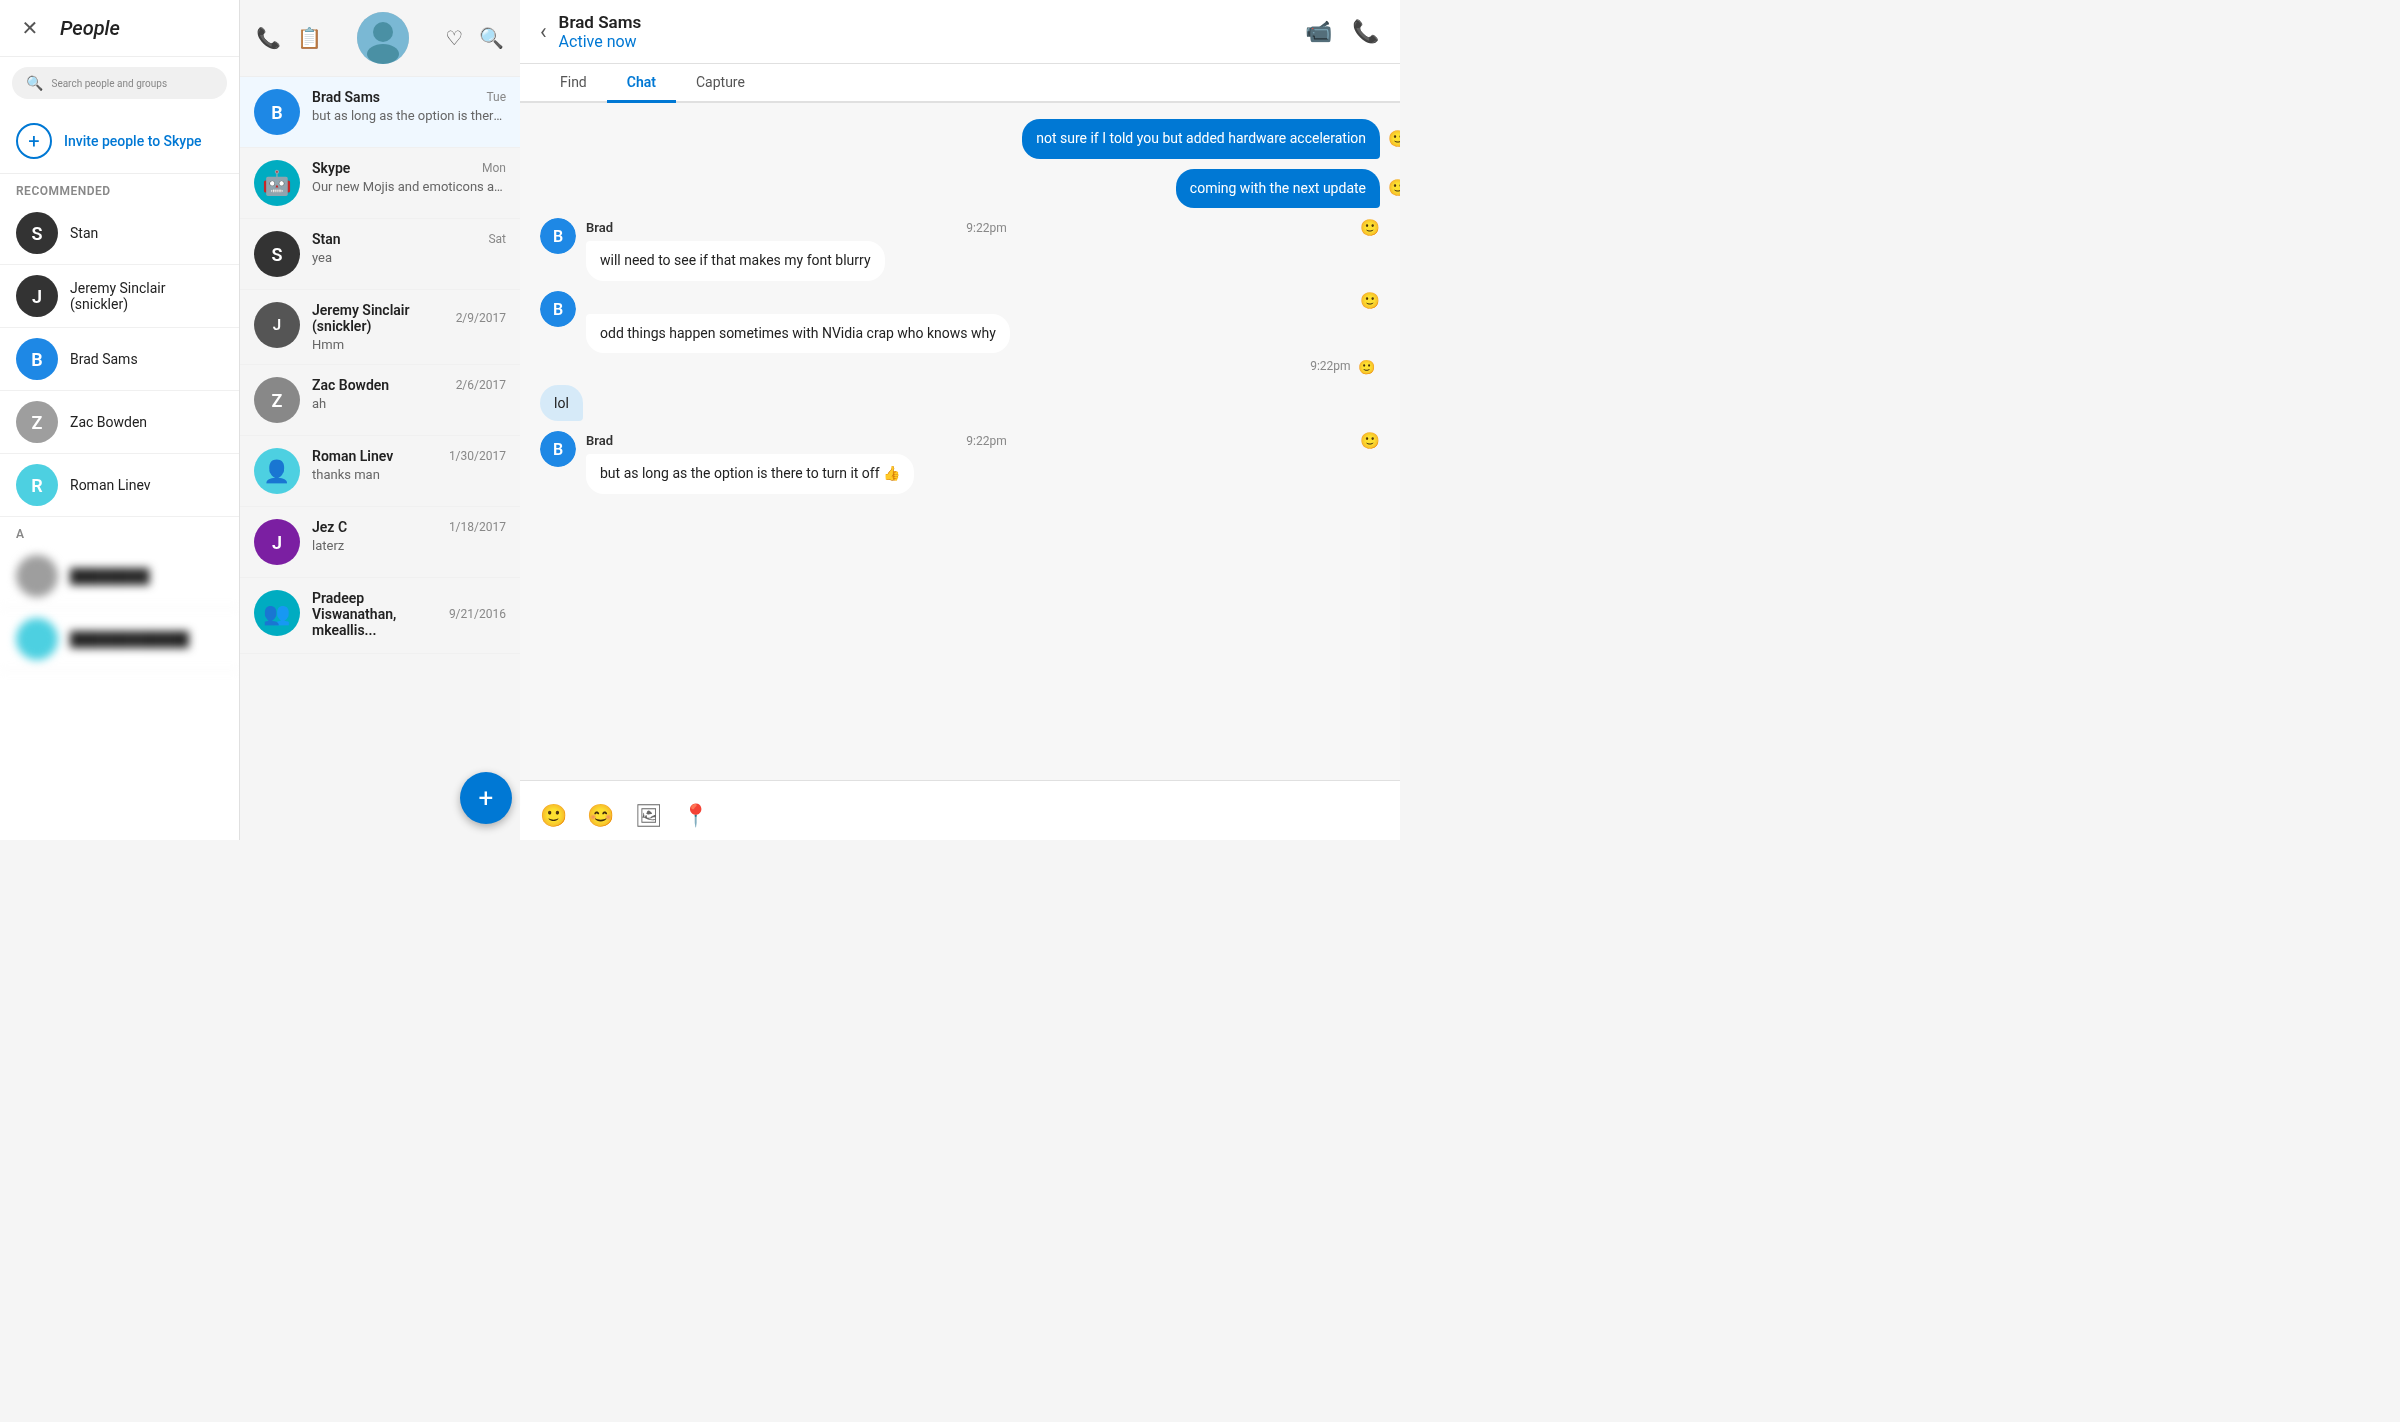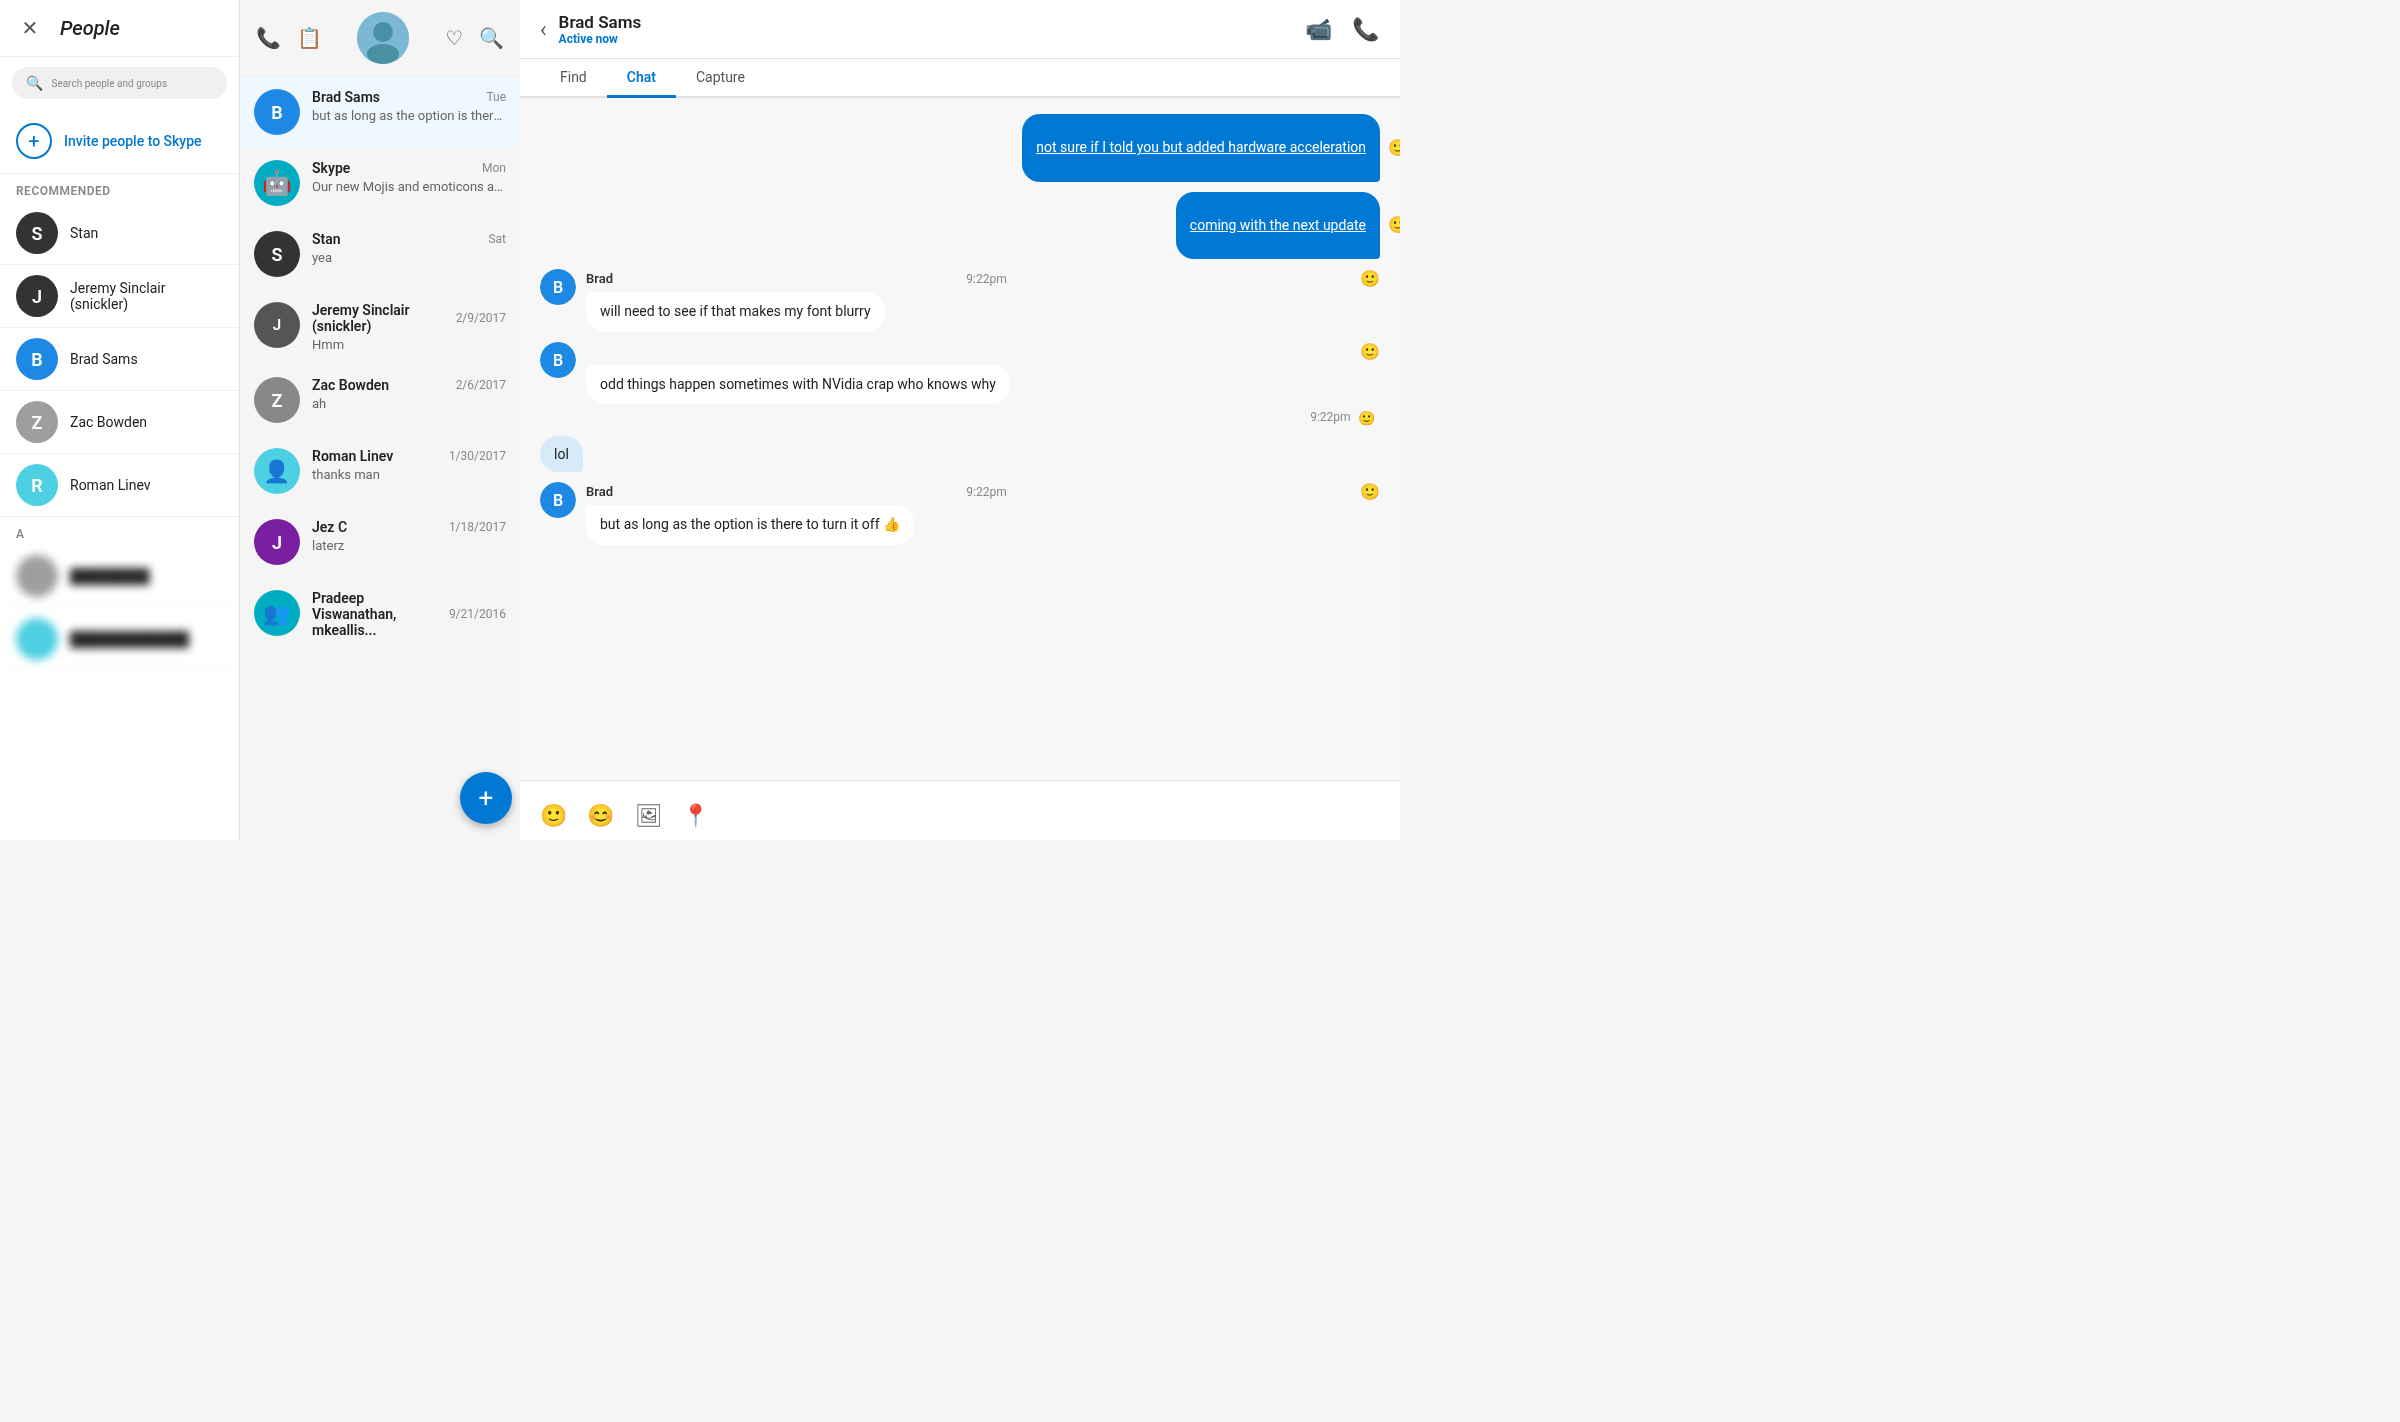--- a/index.html
+++ b/index.html
@@ -140,21 +140,21 @@
       background: #fff;
       border-bottom: 1px solid #e0e0e0;
       padding: 12px 20px;
       display: flex;
       align-items: center;
       justify-content: space-between;
     }
     .back-btn { font-size: 22px; color: #555; cursor: pointer; margin-right: 12px; }
     .contact-info { flex: 1; }
     .contact-info-name { font-size: 17px; font-weight: 600; color: #222; }
-    .contact-info-status { font-size: 12px; color: #0078d4; font-weight: bold; }
+    .contact-info-status { font-size: 16px; color: #0078d4; }
     .right-header-actions { display: flex; gap: 20px; align-items: center; }
     .action-icon { font-size: 22px; color: #555; cursor: pointer; }
 
     .chat-tabs {
       display: flex;
       background: #fff;
       border-bottom: 2px solid #e0e0e0;
       padding: 0 20px;
     }
     .chat-tab {
@@ -177,26 +177,25 @@
     }
 
     .msg-sent {
       display: flex;
       justify-content: flex-end;
     }
     .msg-sent .bubble {
       background: #0078d4;
       color: #fff;
       border-radius: 18px 18px 4px 18px;
-      padding: 24px 14px;
+      padding: 10px 14px;
       max-width: 70%;
       font-size: 14px;
       line-height: 1.4;
       position: relative;
-      text-decoration: underline;
     }
     .msg-sent .bubble .emoji-btn {
       position: absolute; right: -28px; top: 50%; transform: translateY(-50%);
       font-size: 16px; color: #ccc; cursor: pointer;
     }
 
     .msg-received {
       display: flex;
       align-items: flex-start;
       gap: 10px;

